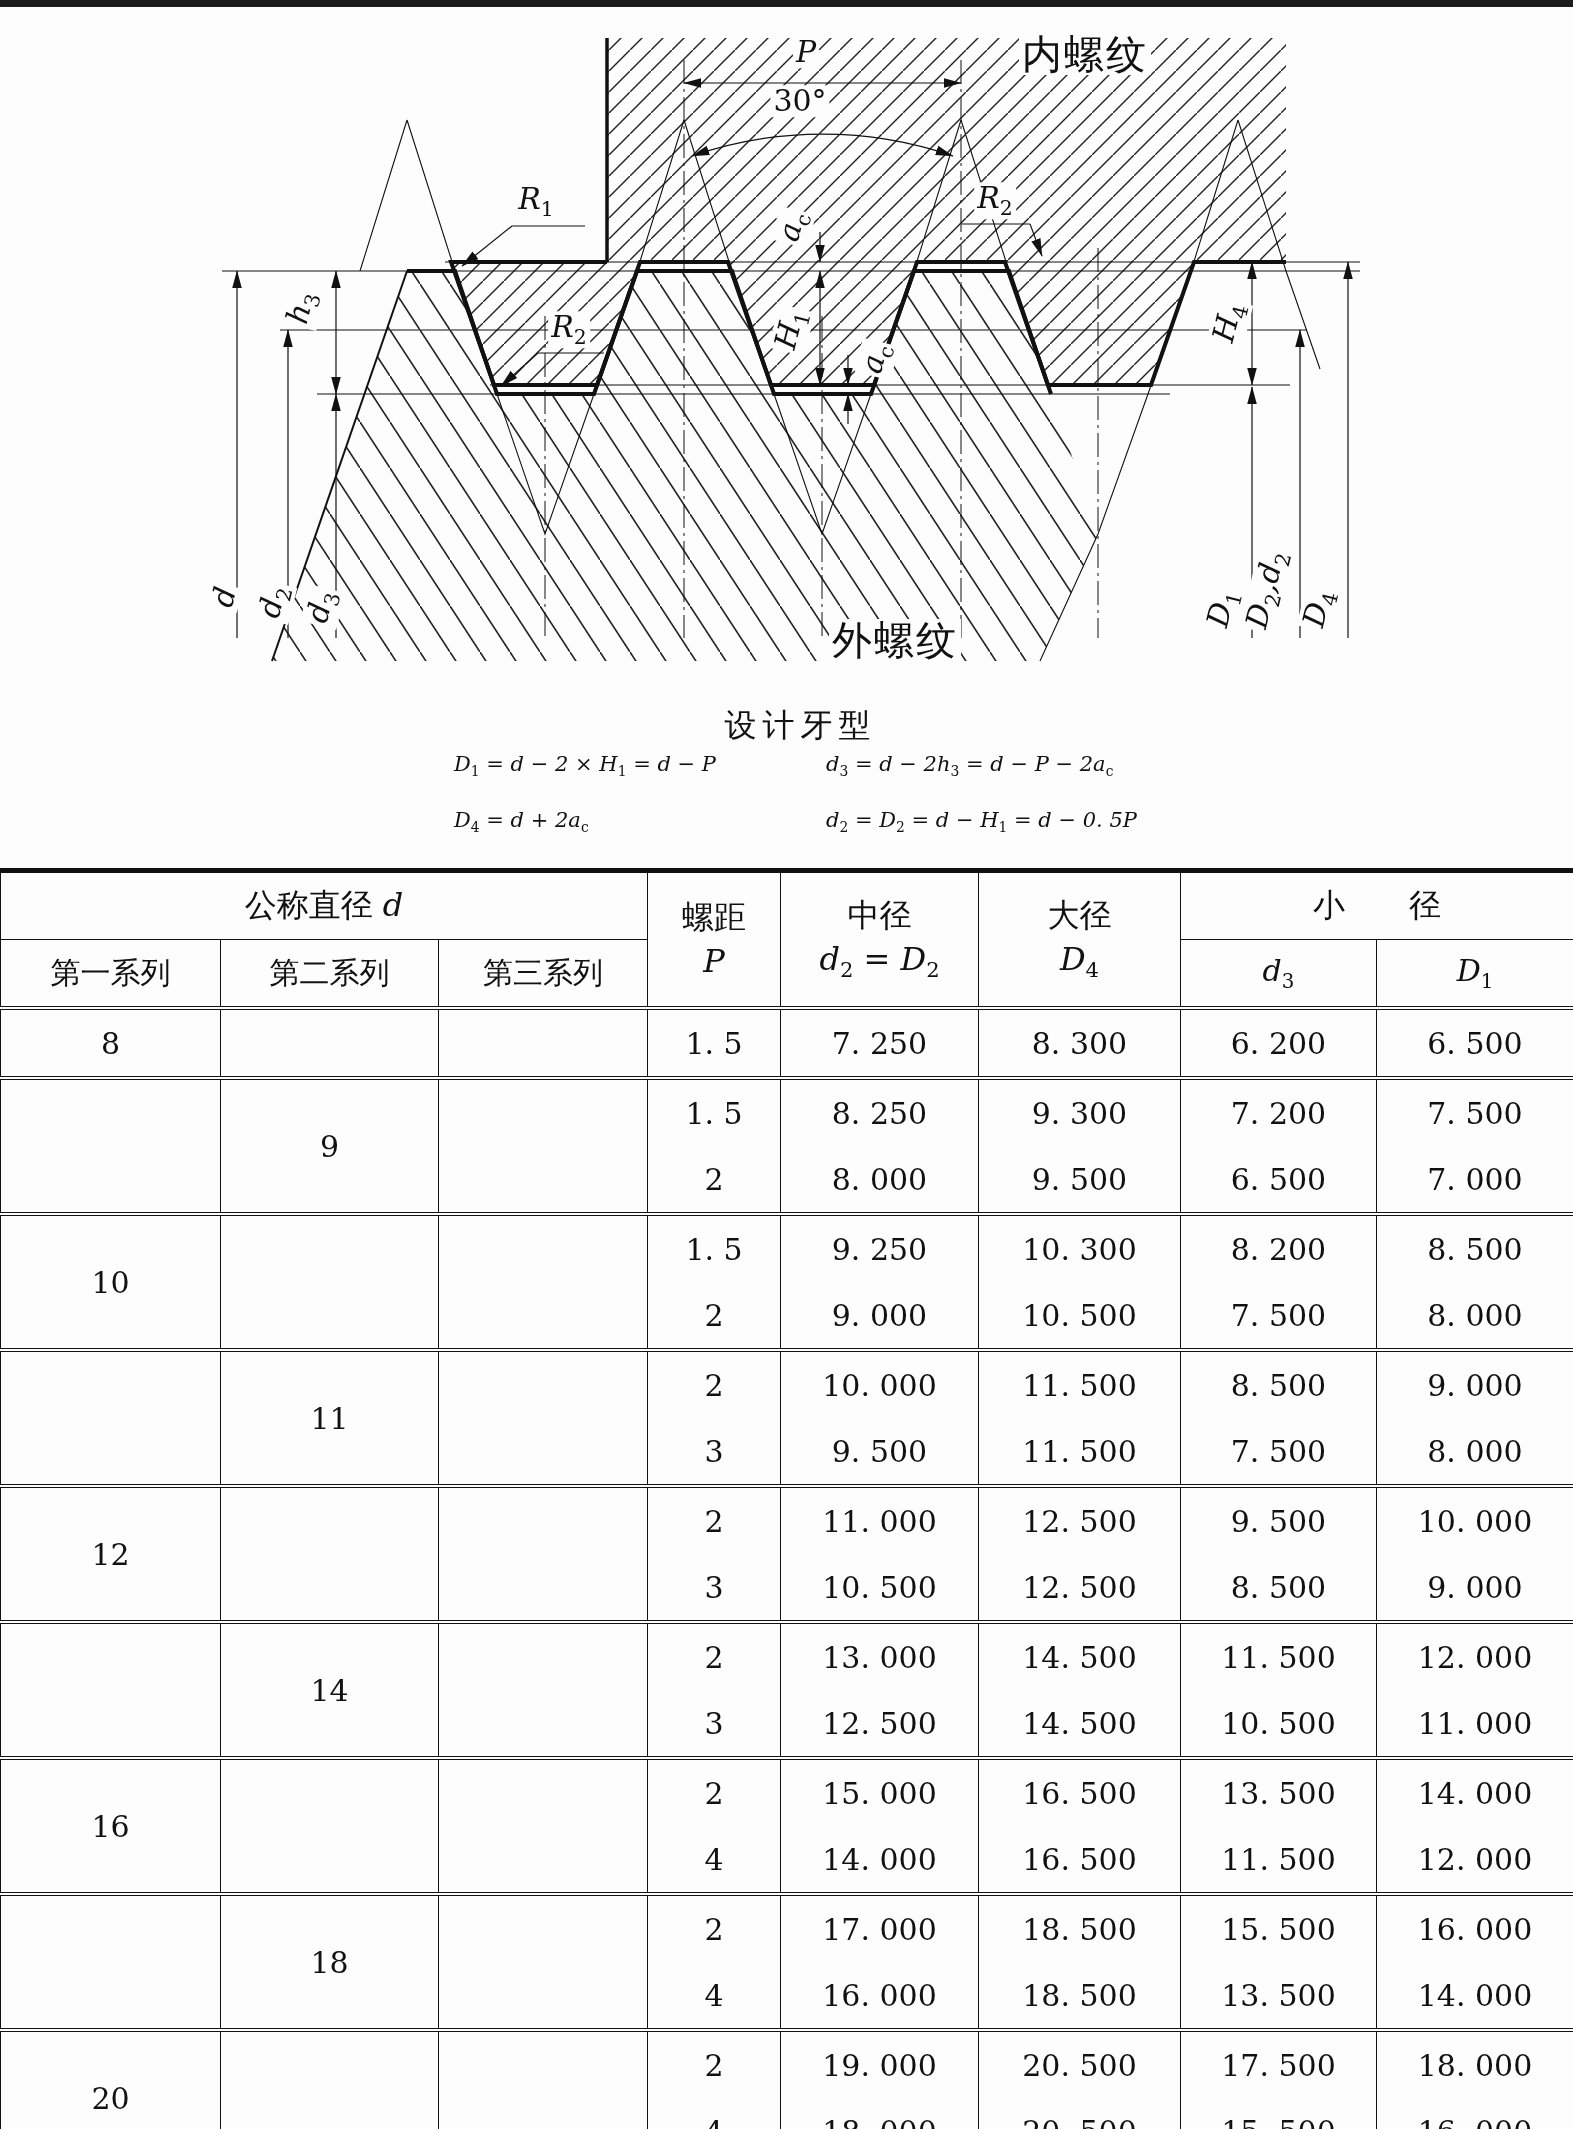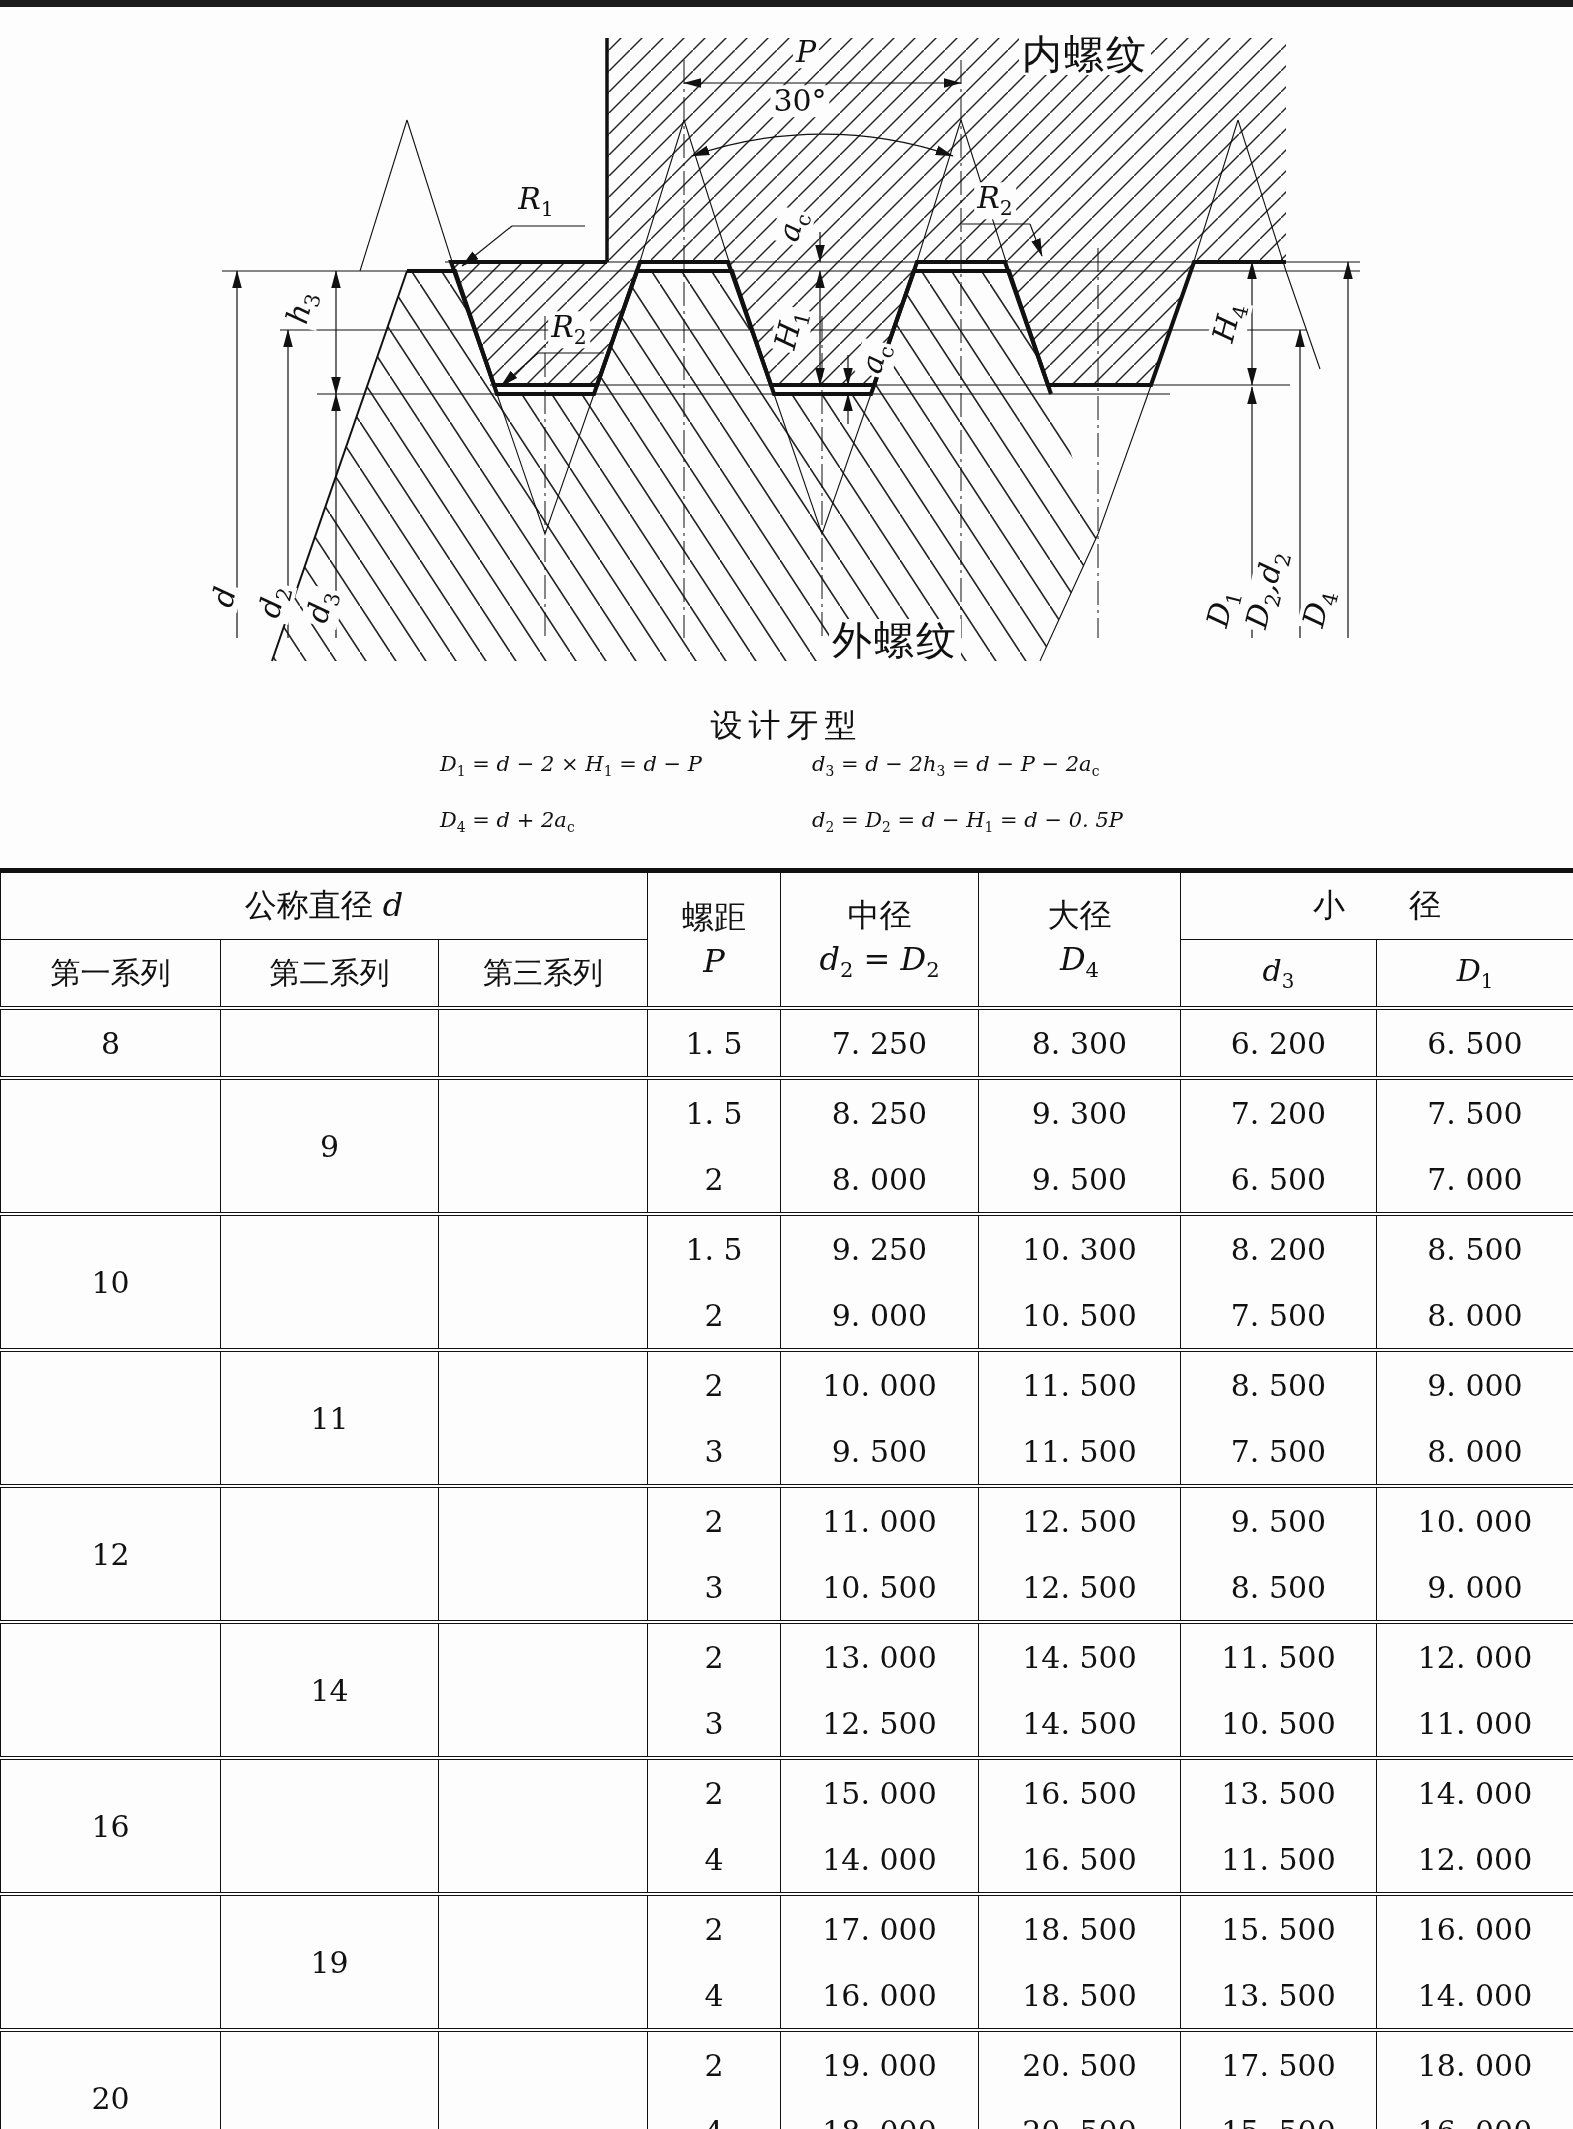--- a/index.html
+++ b/index.html
@@ -7,21 +7,21 @@
         font-family:"DejaVu Serif","Liberation Serif",serif;overflow:hidden;}
   .topbar{position:absolute;left:0;top:0;width:1573px;height:7px;background:#1c1c1c;}
   .diagram{position:absolute;left:0;top:8px;width:1573px;height:682px;}
   .diagram svg{position:absolute;left:0;top:0;}
   .dlabel{position:absolute;transform:translate(-50%,-50%);font-size:30px;white-space:nowrap;
           background:#fdfdfd;padding:0 3px;line-height:1.05;}
   .dlabel.cn{font-size:40px;letter-spacing:2px;}
   .dlabel.math{font-style:italic;}
   .dlabel.rot{transform:translate(-50%,-50%) rotate(-76deg);}
   .dlabel sub{font-size:68%;font-style:normal;}
-  .design{position:absolute;left:0;top:690px;width:1518px;height:178px;}
+  .design{position:absolute;left:14px;top:690px;width:1518px;height:178px;}
   .design-title{position:absolute;left:0;top:14px;width:1573px;text-align:center;
                 font-size:32px;letter-spacing:6px;}
   .formula{position:absolute;font-style:italic;font-size:21px;white-space:nowrap;}
   .formula sub{font-size:66%;font-style:normal;}
   .f11{left:440px;top:62px;} .f12{left:812px;top:62px;}
   .f21{left:440px;top:118px;} .f22{left:812px;top:118px;}
   table.spec{position:absolute;left:0;top:868px;width:1573px;border-collapse:collapse;
              table-layout:fixed;font-size:30px;}
   table.spec td{border-left:1.5px solid #111;border-right:1.5px solid #111;
                 text-align:center;vertical-align:middle;padding:0;}
@@ -308,21 +308,21 @@
           <td class="num">4</td>
           <td class="num">14. 000</td>
           <td class="num">16. 500</td>
           <td class="num">11. 500</td>
           <td class="num">12. 000</td>
         </tr>
       </tbody>
       <tbody>
         <tr>
           <td rowspan="2" class="num"></td>
-          <td rowspan="2" class="num">19</td>
+          <td rowspan="2" class="num">18</td>
           <td rowspan="2" class="num"></td>
           <td class="num">2</td>
           <td class="num">17. 000</td>
           <td class="num">18. 500</td>
           <td class="num">15. 500</td>
           <td class="num">16. 000</td>
         </tr>
         <tr>
           <td class="num">4</td>
           <td class="num">16. 000</td>

